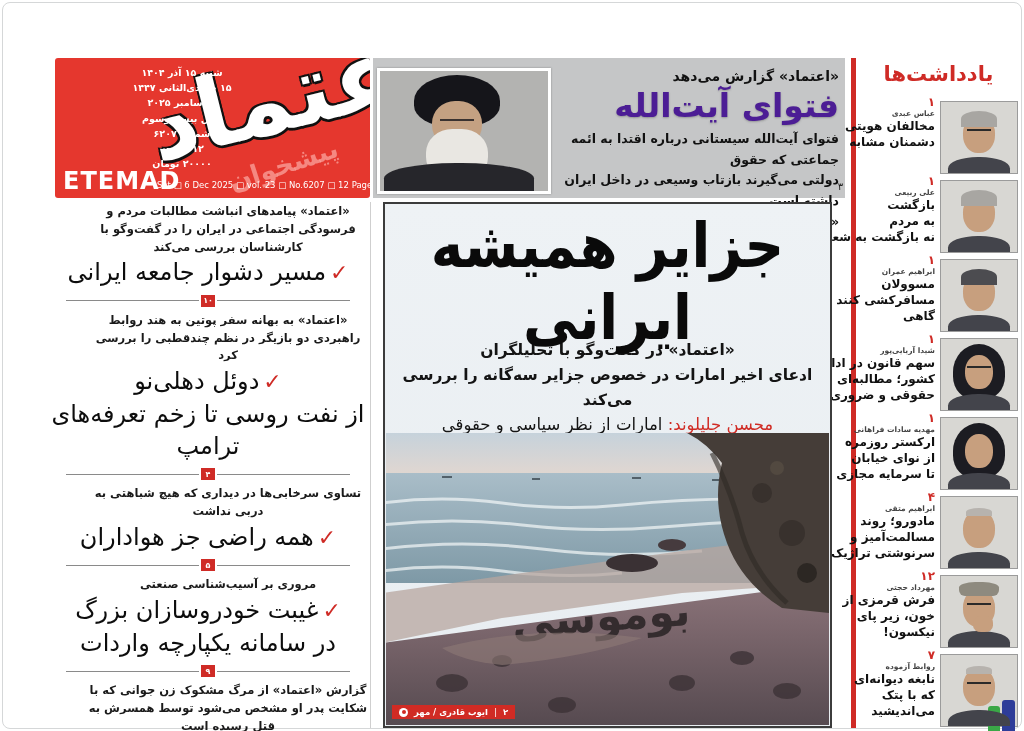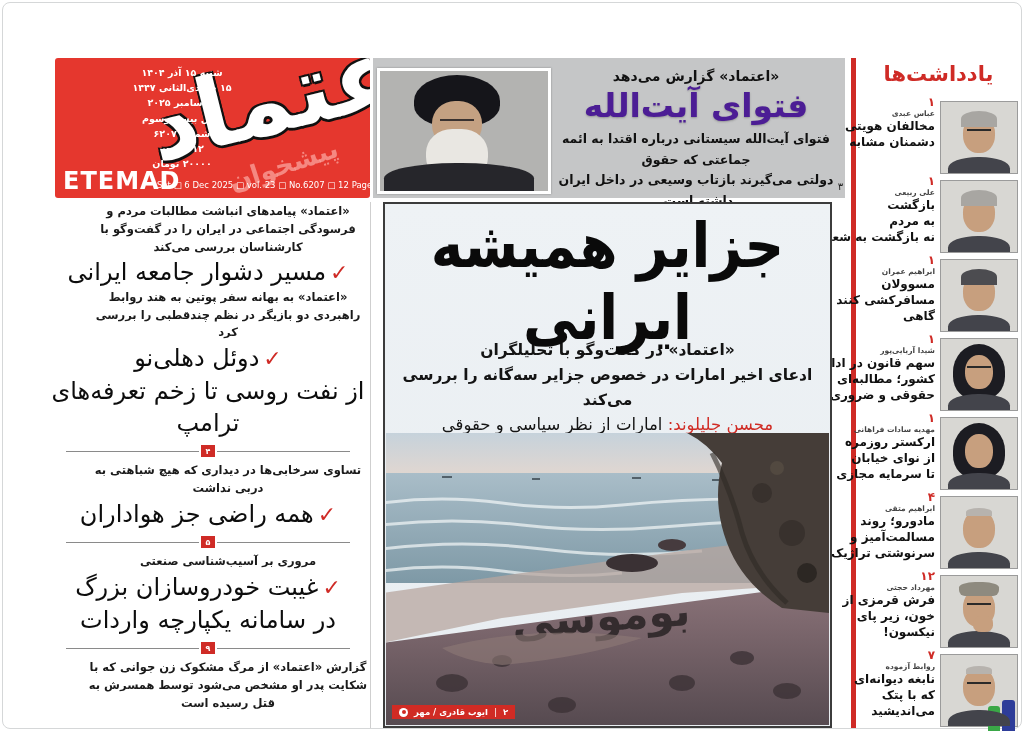--- a/index.html
+++ b/index.html
@@ -18,21 +18,21 @@
   .m-en-info{position:absolute;left:102px;bottom:8px;color:#fff;font-size:8.5px;white-space:nowrap;}
 
   
   .topstory{position:absolute;left:373px;top:58px;width:472px;height:140px;background:#c5c6c7;}
   .ts-photo{position:absolute;left:4px;top:10px;width:168px;height:120px;background:#b3b3b1;border:3px solid #fff;box-shadow:0 0 2px #888;overflow:hidden;}
   .cleric-turban{position:absolute;left:34px;top:4px;width:86px;height:52px;background:#15151a;border-radius:50% 50% 42% 42%;}
   .cleric-face{position:absolute;left:52px;top:30px;width:50px;height:48px;background:#c4a182;border-radius:46% 46% 50% 50%;}
   .cleric-eyes{position:absolute;left:60px;top:48px;width:34px;height:3px;border-top:2px solid #3a3230;}
   .cleric-beard{position:absolute;left:46px;top:58px;width:62px;height:56px;background:#e9e7e2;border-radius:44% 44% 52% 52%;}
   .cleric-robe{position:absolute;left:4px;top:92px;width:150px;height:32px;background:#26262b;border-radius:48% 48% 0 0;}
-  .ts-text{position:absolute;left:180px;top:0;right:6px;bottom:0;direction:rtl;text-align:center;color:#111;}
+  .ts-text{position:absolute;left:180px;top:0;right:6px;bottom:0;direction:rtl;color:#111;}
   .ts-kicker{margin-top:10px;font-size:14px;font-weight:bold;}
   .ts-headline{margin-top:2px;font-size:33px;font-weight:bold;color:#4c1d95;text-shadow:0 1px 2px rgba(60,60,60,.35);}
   .ts-body{margin-top:4px;font-size:12.5px;font-weight:bold;line-height:1.65;}
   .ts-page{position:absolute;right:2px;bottom:6px;font-size:10px;color:#222;}
 
   
   .sidebar{position:absolute;left:851px;top:58px;width:169px;height:670px;}
   .sb-bar{position:absolute;left:0;top:0;width:5px;height:670px;background:#cf2b26;}
   .sb-title{position:absolute;left:10px;top:4px;right:4px;text-align:center;color:#cf2b26;font-size:21px;font-weight:bold;direction:rtl;}
   .sb-items{position:absolute;left:8px;top:38px;right:2px;display:flex;flex-direction:column;gap:2px;}
@@ -260,20 +260,25 @@
     </div>
   </div>
 
   <div class="divider-v"></div>
   <div class="leftcol">
 
     <div class="story">
       <div class="kicker">«اعتماد» پیامدهای انباشت مطالبات مردم و فرسودگی اجتماعی در ایران را در گفت‌وگو با کارشناسان بررسی می‌کند</div>
       <div class="headline">
         <span class="check">✓</span><span>مسیر دشوار جامعه ایرانی</span>
+      </div>
+      <div class="hdivider">
+        <span class="ln"></span>
+          <span class="pagebox">۱۰</span>
+          <span class="ln"></span>
       </div>
     </div>
 
     <div class="story">
       <div class="kicker">«اعتماد» به بهانه سفر پوتین به هند روابط راهبردی دو بازیگر در نظم چندقطبی را بررسی کرد</div>
       <div class="headline">
         <span class="check">✓</span><span>دوئل دهلی‌نو</span>
       </div>
       <div class="headline">از نفت روسی تا زخم تعرفه‌های ترامپ</div>
       <div class="hdivider">

